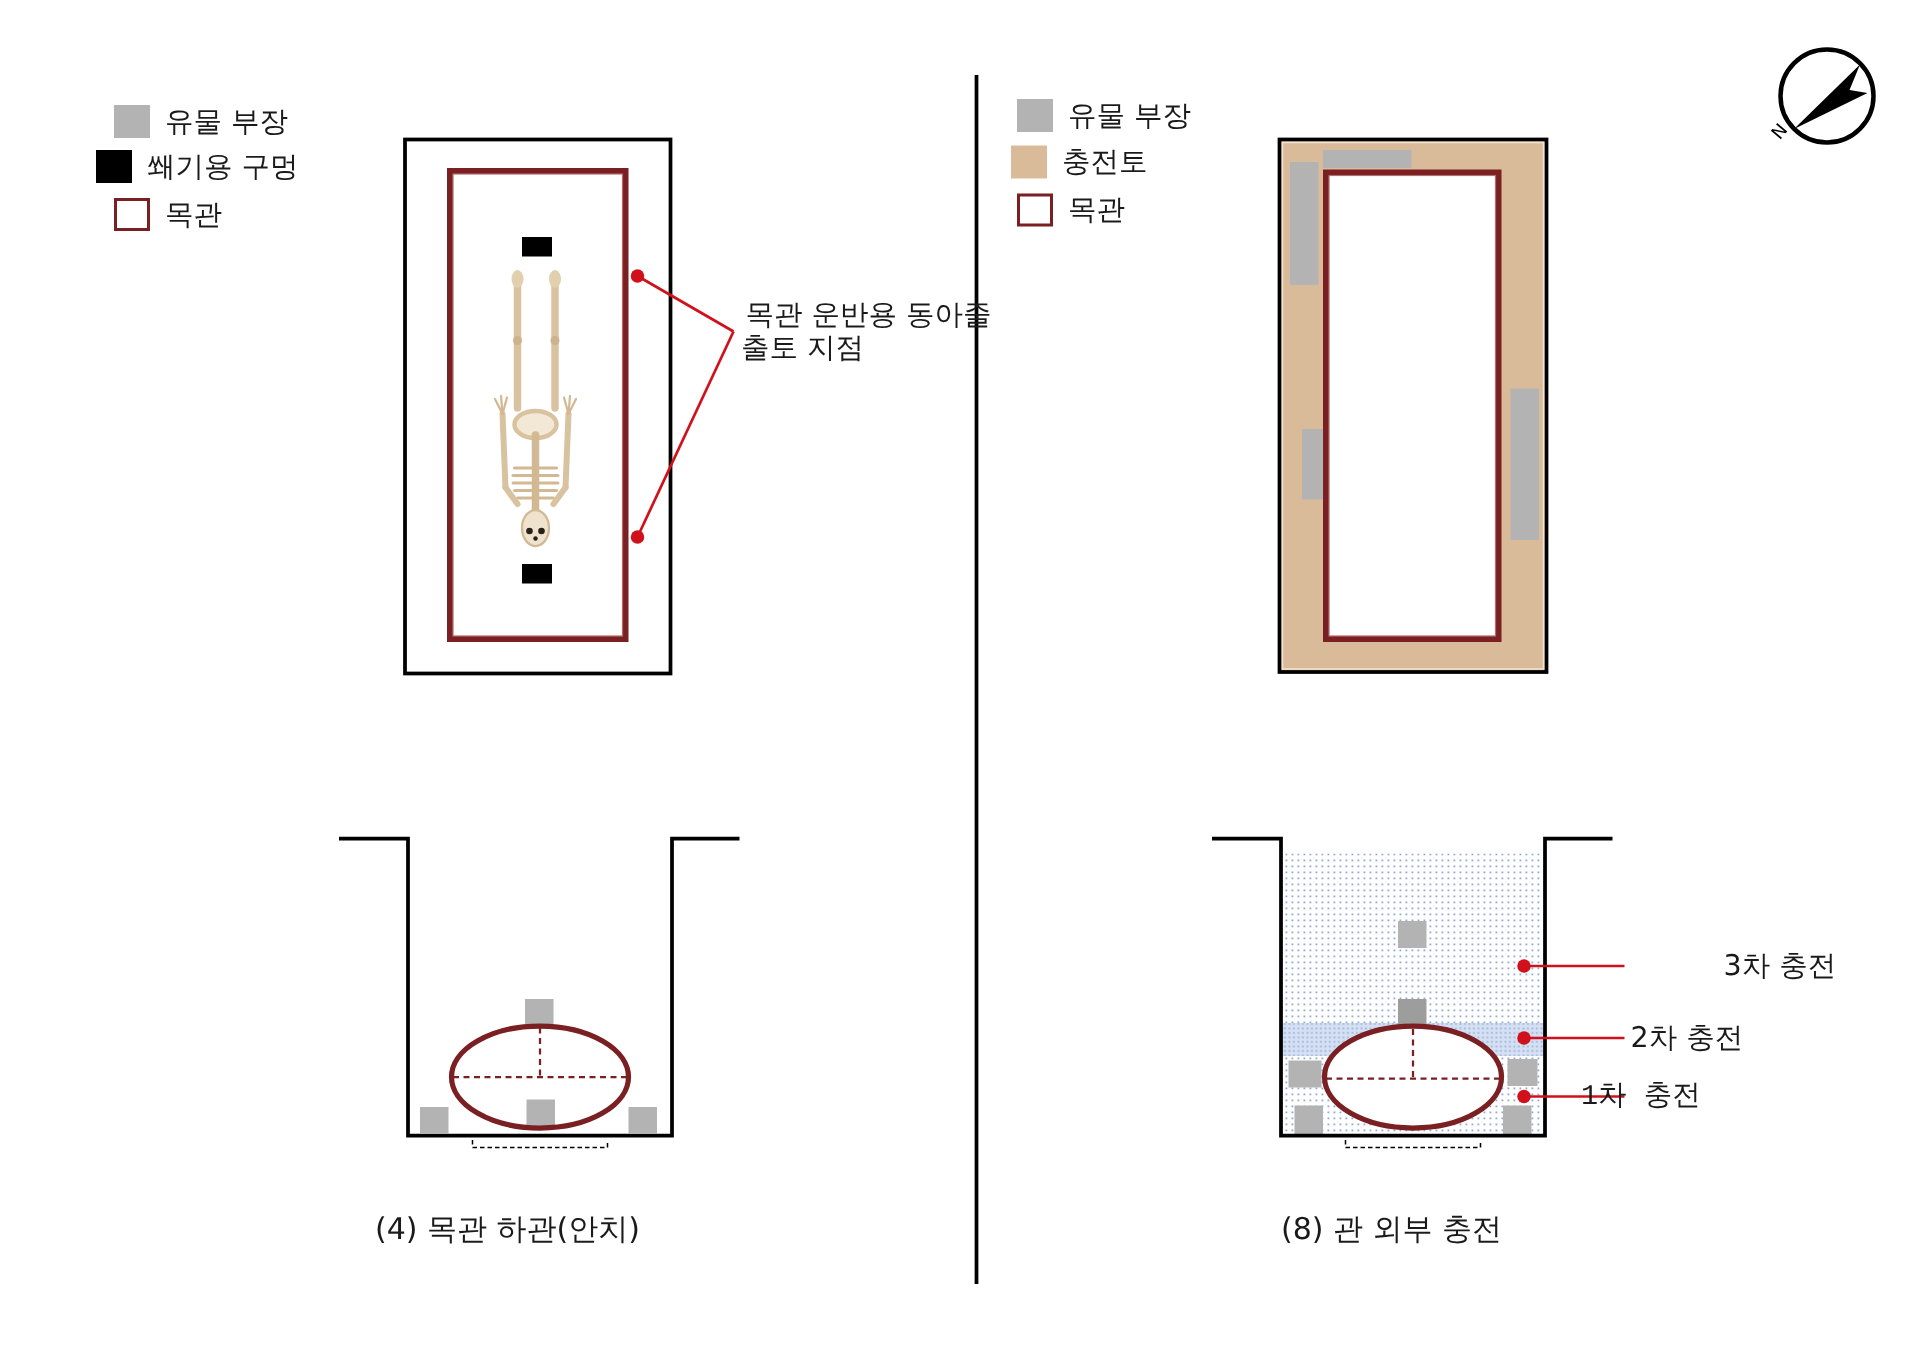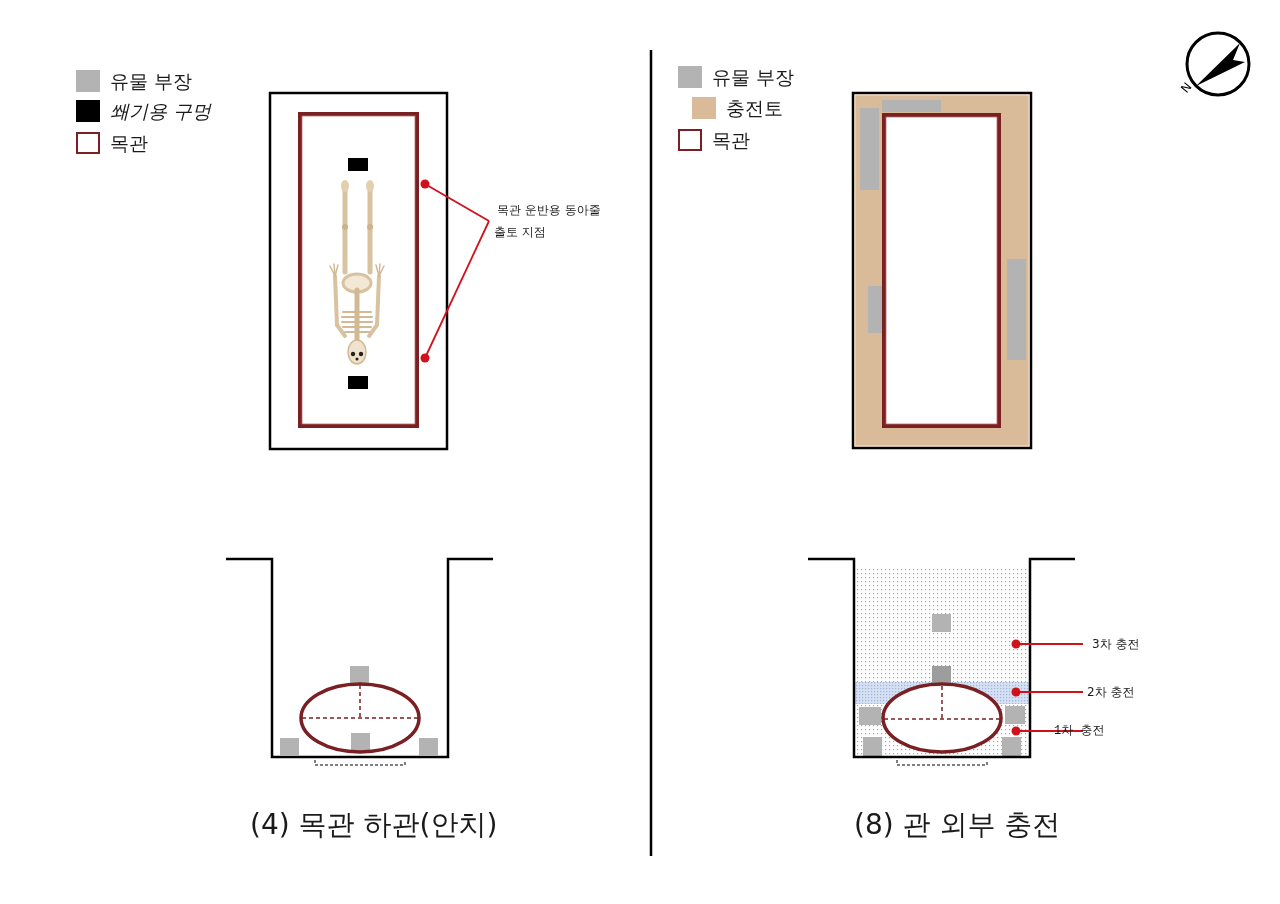--- a/index.html
+++ b/index.html
@@ -1,45 +1,45 @@
 <!DOCTYPE html>
 <html><head>
 <meta charset="utf-8">
 <style>
   html, body { margin: 0; padding: 0; background: #ffffff; }
   body { width: 1280px; height: 904px; position: relative; overflow: hidden;
          font-family: "DejaVu Sans", "Liberation Sans", sans-serif; color: #1a1a1a; }
   .legend-item { position: absolute; display: flex; align-items: flex-end; height: 26px; }
   .swatch { width: 24px; height: 22px; box-sizing: border-box; margin-right: 10px; }
   .legend-label { font-size: 19px; line-height: 22px; white-space: nowrap; }
-  .caption { position: absolute; font-size: 28px; white-space: nowrap; }
-  .annot { position: absolute; font-size: 12px; line-height: 22px; white-space: nowrap; }
+  .caption { position: absolute; font-size: 20px; white-space: nowrap; }
+  .annot { position: absolute; font-size: 19px; line-height: 22px; white-space: nowrap; }
   svg { position: absolute; left: 0; top: 0; }
 </style>
 </head>
 <body>
 
 <div class="legend-item" style="left:76px; top:66px;">
   <div class="swatch" style="background:#b3b3b3;"></div>
   <span class="legend-label">유물 부장</span>
 </div>
-<div class="legend-item" style="left:76px; top:96px;font-style:italic;">
+<div class="legend-item" style="left:64px; top:96px;">
   <div class="swatch" style="background:#000000;"></div>
   <span class="legend-label">쐐기용 구멍</span>
 </div>
 <div class="legend-item" style="left:76px; top:128px;">
   <div class="swatch" style="background:#fff; border:2px solid #7a1f22;"></div>
   <span class="legend-label">목관</span>
 </div>
 
 <div class="legend-item" style="left:678px; top:62px;">
   <div class="swatch" style="background:#b3b3b3;"></div>
   <span class="legend-label">유물 부장</span>
 </div>
-<div class="legend-item" style="left:692px; top:93px;">
+<div class="legend-item" style="left:674px; top:93px;">
   <div class="swatch" style="background:#d9bb99;"></div>
   <span class="legend-label">충전토</span>
 </div>
 <div class="legend-item" style="left:678px; top:125px;">
   <div class="swatch" style="background:#fff; border:2px solid #7a1f22;"></div>
   <span class="legend-label">목관</span>
 </div>
 
 <svg width="1280" height="904" viewBox="0 0 1280 904">
   <defs>
@@ -174,18 +174,18 @@
       <circle cx="1016" cy="692" r="4.5" fill="#d0101a"></circle>
       <line x1="1016" y1="731" x2="1083" y2="731" stroke="#d0101a" stroke-width="1.8"></line>
       <circle cx="1016" cy="731" r="4.5" fill="#d0101a"></circle>
     </g>
   </g>
 </svg>
 
 <div class="annot" style="left:497px; top:199px;">목관 운반용 동아줄</div>
 <div class="annot" style="left:494px; top:221px;">출토 지점</div>
 
-<div class="annot" style="left:1092px; top:633px;">3차 충전</div>
+<div class="annot" style="left:1149px; top:633px;">3차 충전</div>
 <div class="annot" style="left:1087px; top:681px;">2차 충전</div>
 <div class="annot" style="left:1054px; top:720px;font-family:Liberation Mono, monospace;">1차 충전</div>
 
 <div class="caption" style="left:250px; top:806px;">(4) 목관 하관(안치)</div>
 <div class="caption" style="left:854px; top:806px;">(8) 관 외부 충전</div>
 
 </body></html>

